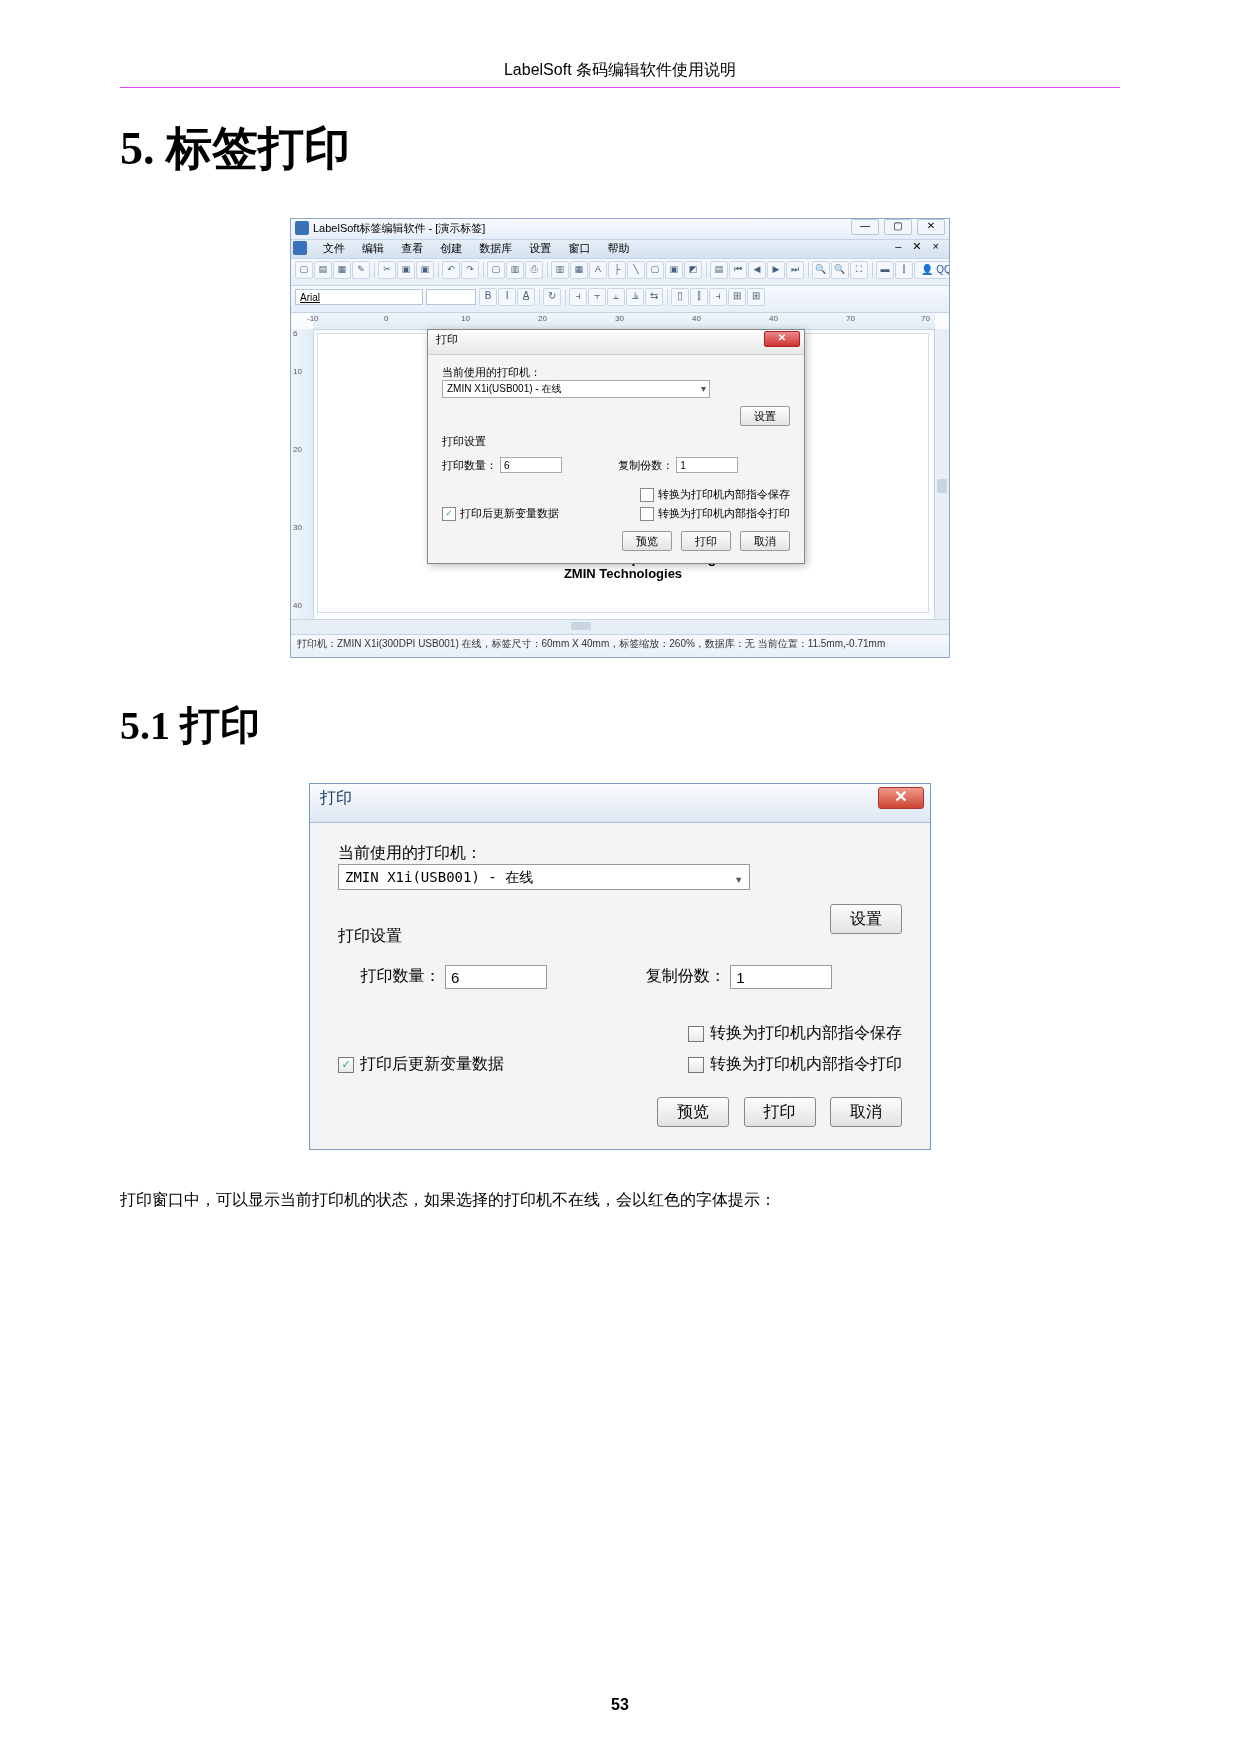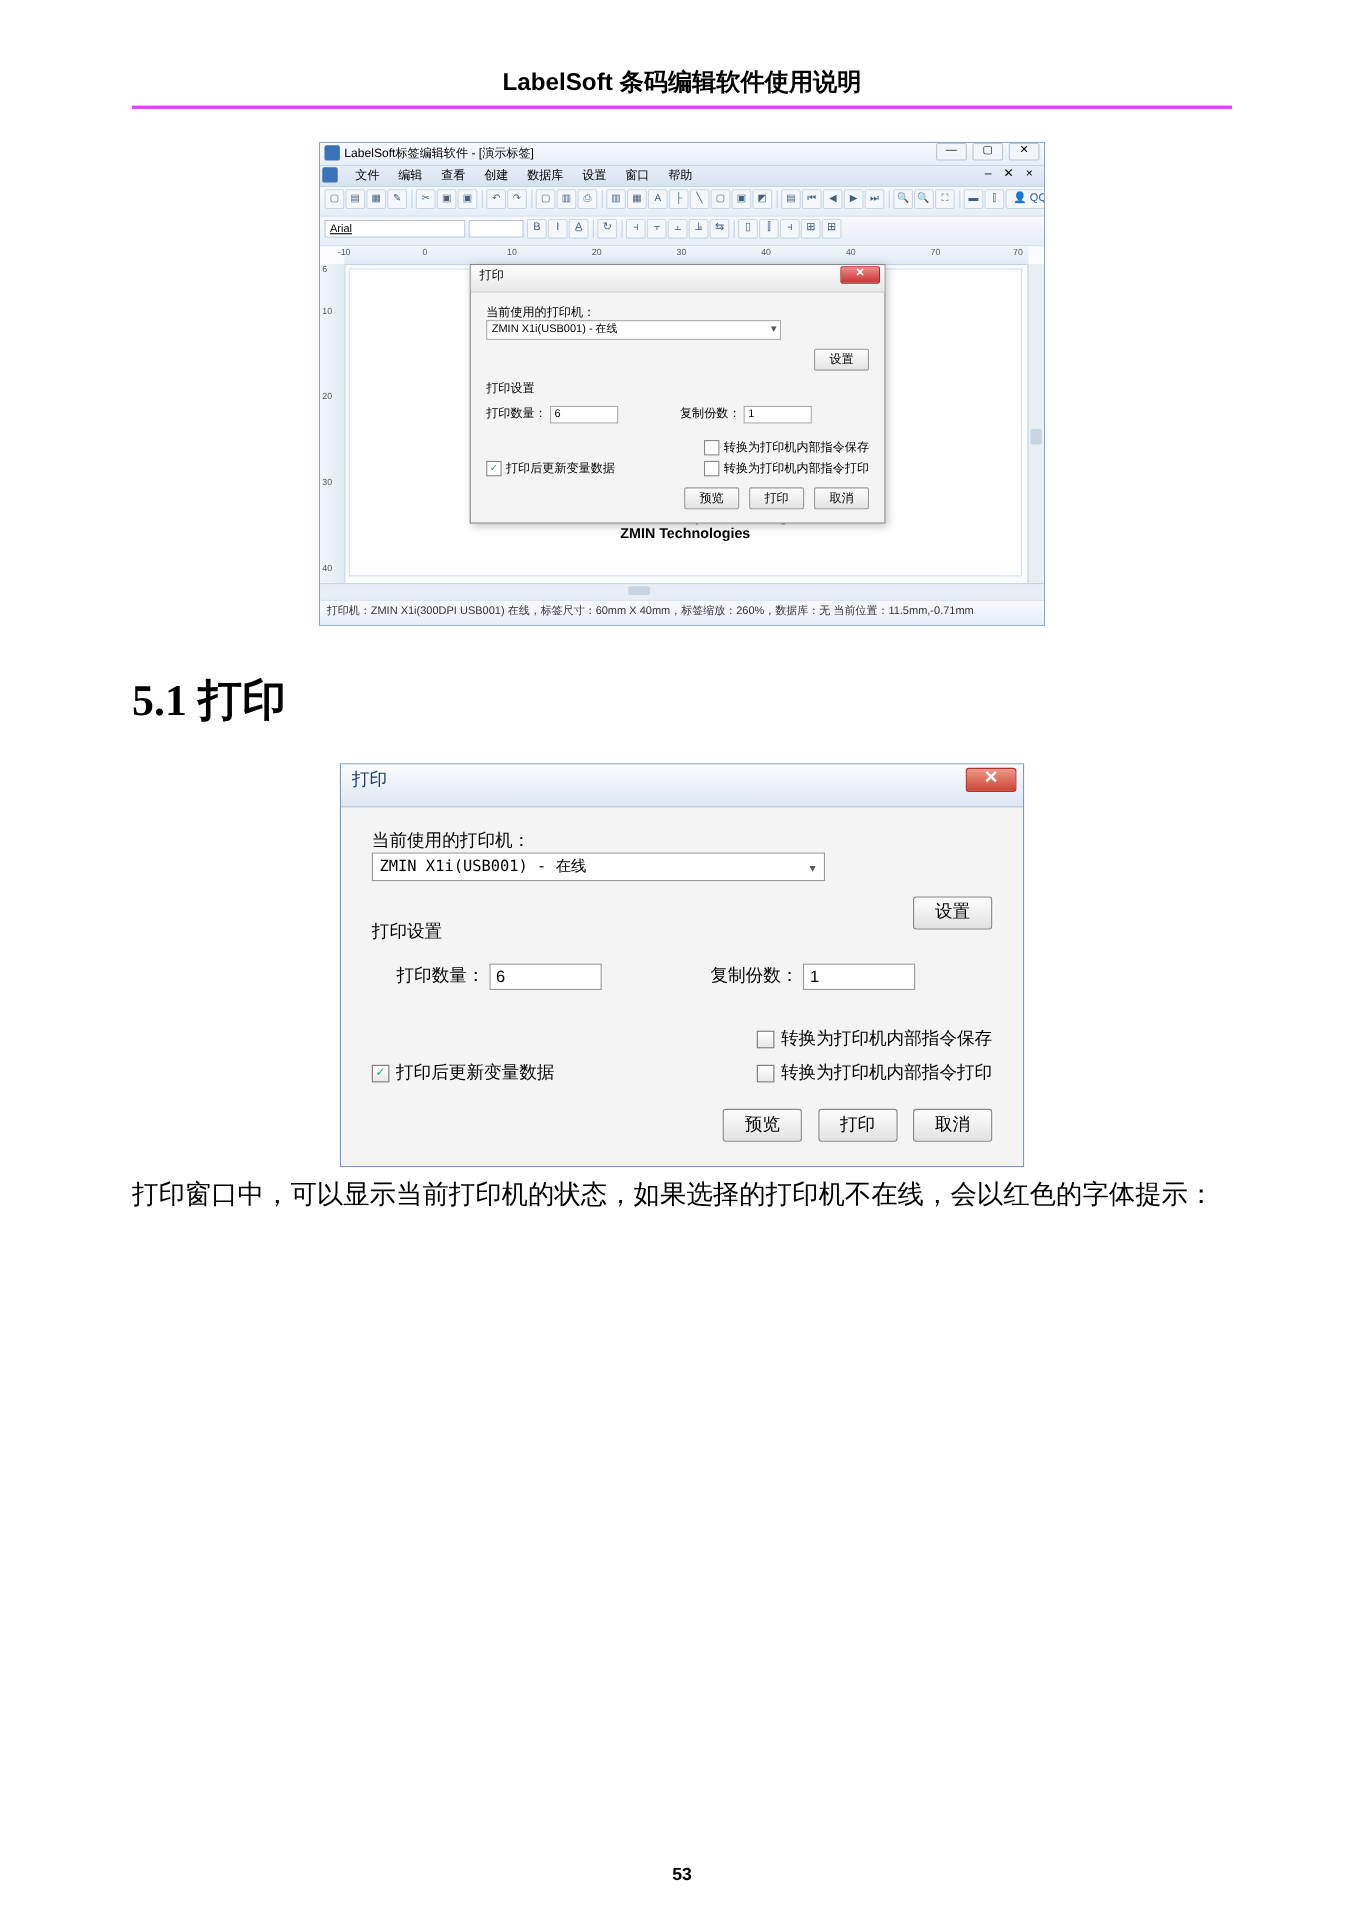--- a/index.html
+++ b/index.html
@@ -1,20 +1,20 @@
 <!DOCTYPE html>
 <html><head>
 <meta charset="utf-8">
 <style>
 body{margin:0;background:#fff;font-family:"Microsoft YaHei","SimSun",Arial,sans-serif;color:#000}
 .page{width:1240px;height:1754px;margin:0 auto;position:relative;box-sizing:border-box;padding:60px 120px}
-.doc-header{text-align:center;font-size:22px;font-weight:bold;border-bottom:3px solid #d946ef;padding-bottom:6px;margin-bottom:30px}
+.doc-header{text-align:center;font-size:16px;font-weight:normal;border-bottom:1px solid #d946ef;padding-bottom:6px;margin-bottom:30px}
 .h1{font-size:46px;font-weight:bold;margin:10px 0 38px;font-family:"SimSun",serif}
 .h2{font-size:40px;font-weight:bold;margin:40px 0 30px;font-family:"SimSun",serif}
-.body-text{font-size:24px;line-height:1.7;margin-top:6px}
+.body-text{font-size:16px;line-height:1.7;margin-top:36px}
 .page-num{position:absolute;bottom:40px;left:0;right:0;text-align:center;font-weight:bold;font-size:16px}
 
 
 .app{border:1px solid #8ba8c8;width:658px;height:438px;margin:0 auto;background:#fff;position:relative;font-size:11px;color:#000}
 .frame-top{height:20px;background:linear-gradient(#f7faff,#e7eef8);border-bottom:1px solid #c3d4e6;position:relative}
 .frame-top .ico{position:absolute;left:4px;top:2px;width:14px;height:14px;background:#3a72b8;border-radius:2px}
 .frame-title{position:absolute;left:22px;top:2px}
 .win-btns{position:absolute;right:4px;top:0}
 .win-btn{display:inline-block;width:26px;height:14px;border:1px solid #b8c6d6;background:#f2f6fb;border-radius:2px;text-align:center;line-height:12px;font-size:10px;margin-left:2px}
 .mdi-top{height:18px;background:linear-gradient(#e7eef8,#d6e2f0);border-bottom:1px solid #c3d4e6;position:relative}
@@ -67,20 +67,21 @@
 .big-btn{display:inline-block;min-width:70px;height:28px;border:1px solid #888;background:linear-gradient(#fdfdfd,#e2e2e2);border-radius:3px;text-align:center;line-height:28px;font-size:16px;margin-left:10px;vertical-align:middle}
 .big-inp{border:1px solid #999;background:#fff;height:22px;width:90px;font-size:15px;padding:0 5px;vertical-align:middle}
 .big-chk{display:inline-block;width:14px;height:14px;border:1px solid #777;background:linear-gradient(#fff,#e8e8e8);vertical-align:middle;margin-right:6px;text-align:center;line-height:12px;font-size:11px;color:#2a7}
 .big-btns{text-align:right;margin-top:22px}
 </style>
 </head>
 <body>
 
 <div class="page">
   <div class="doc-header">LabelSoft 条码编辑软件使用说明</div>
+  <div class="h1">5.  标签打印</div>
 
   <div class="app">
     <div class="frame-top">
       <span class="ico"></span>
       <span class="frame-title">LabelSoft标签编辑软件 - [演示标签]</span>
       <span class="win-btns">
         <span class="win-btn">—</span>
         <span class="win-btn">▢</span>
         <span class="win-btn">✕</span>
       </span>

